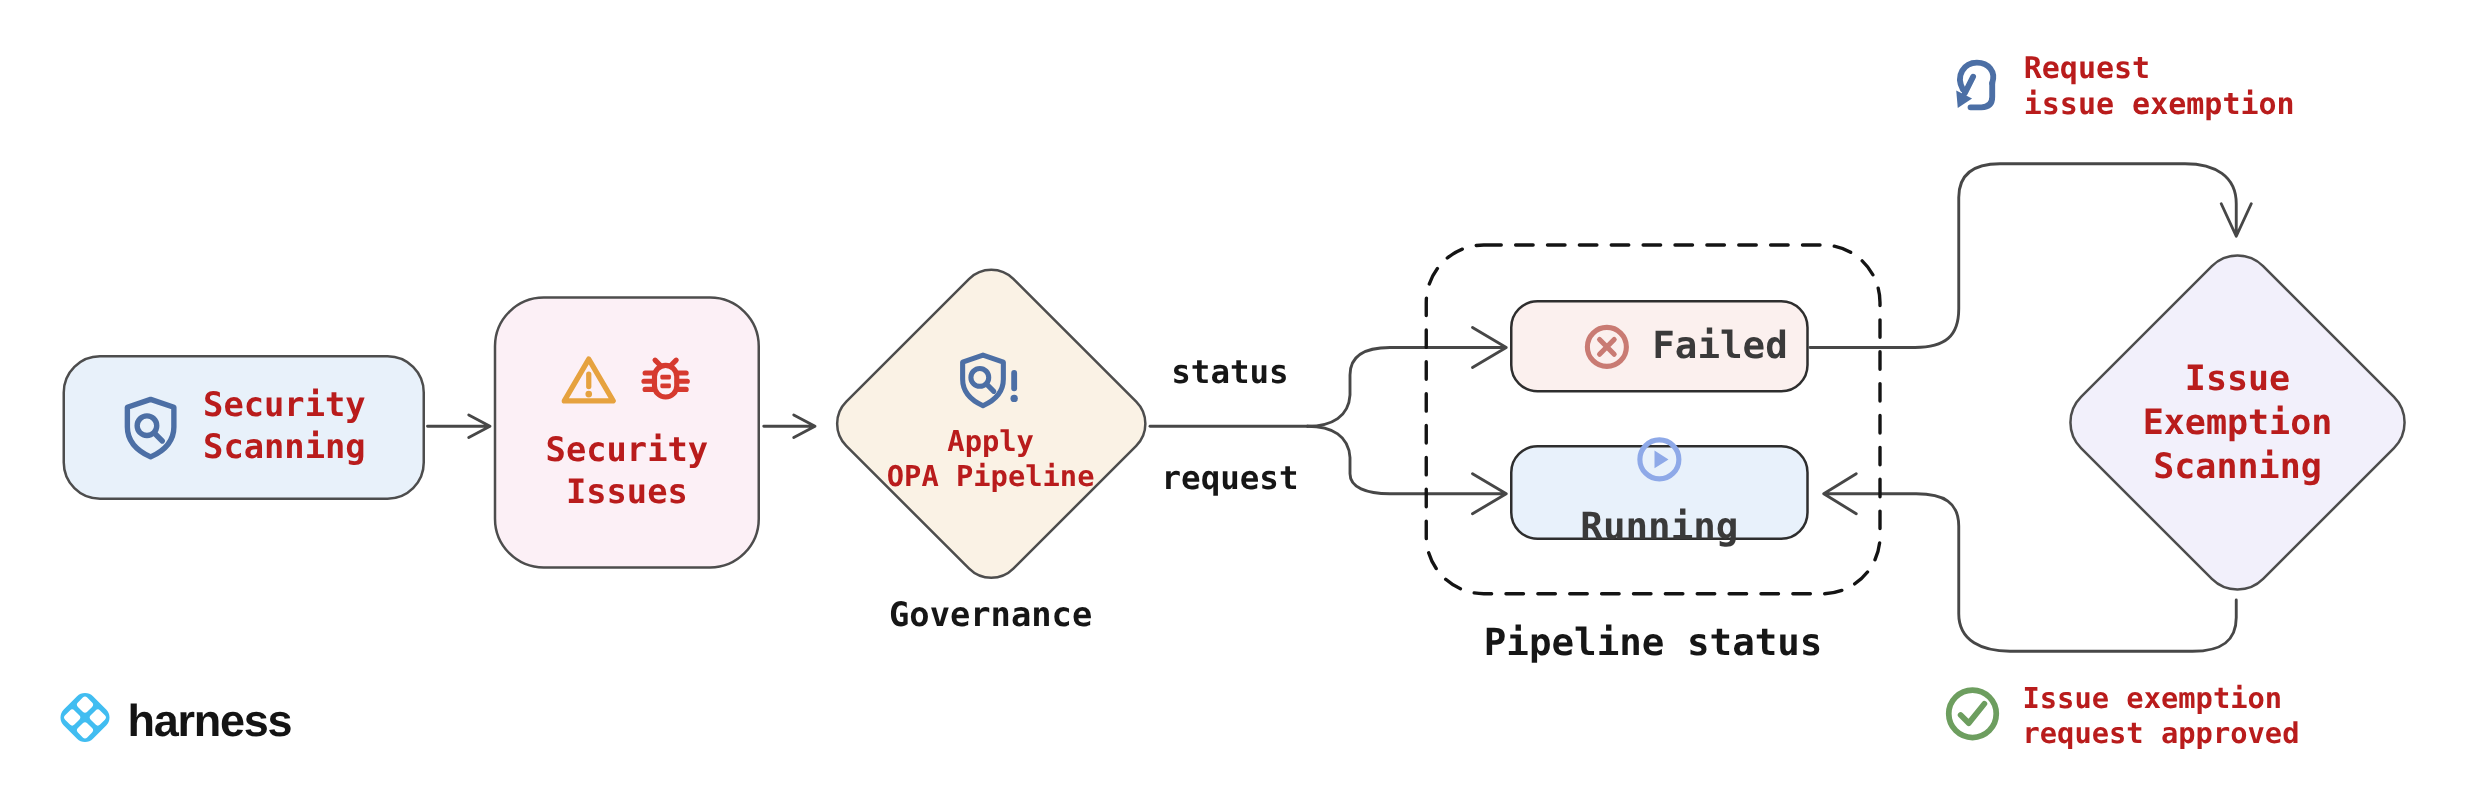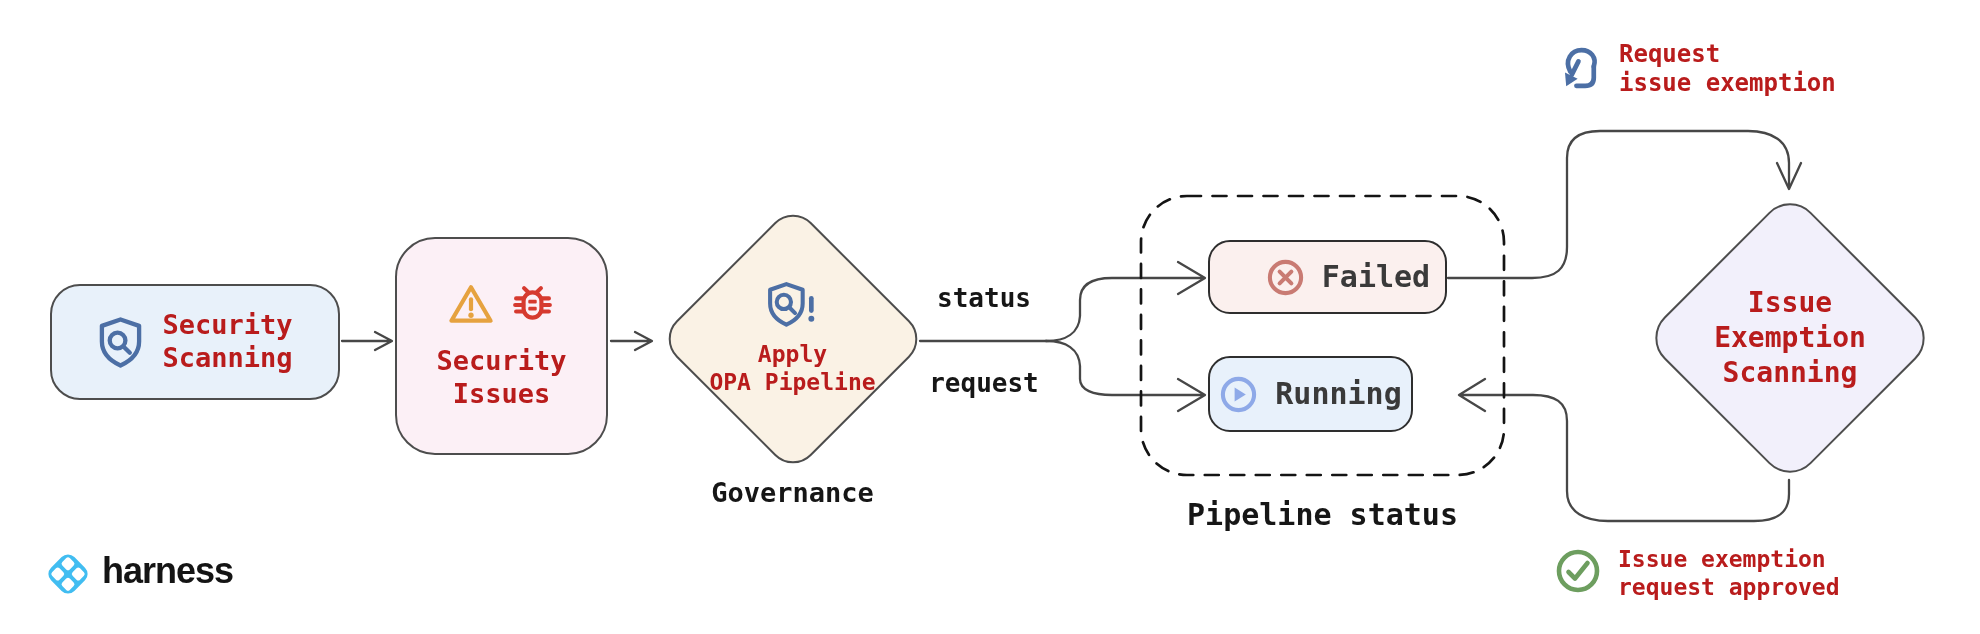--- a/index.html
+++ b/index.html
@@ -39,21 +39,21 @@
     font-weight:700;color:#161616;font-size:27px;
   }
   .edge-label{
     position:absolute;text-align:center;
     font-weight:700;color:#161616;font-size:26px;
   }
   .annotation{position:absolute;display:flex;align-items:flex-start;gap:16px;}
   .annotation .lbl{font-size:24px;line-height:1.22;}
   .status-node{border:2.8px solid #2e2e2e;border-radius:22px;gap:17px;}
   .status-node .lbl{font-size:30px;color:#3a3a3a;}
-  .brand{position:absolute;display:flex;align-items:flex-start;gap:10px;}
+  .brand{position:absolute;display:flex;align-items:flex-end;gap:10px;}
   .brand-text{
     font-family:"Liberation Sans",sans-serif;
     font-weight:700;font-size:36px;letter-spacing:-1px;color:#141414;
   }
 </style>
 </head>
 <body>
 
 <div class="stage">
 
@@ -130,21 +130,21 @@
   <div class="node status-node" style="left:1208px;top:240px;width:239px;height:74px;background:#fbf0ee;padding-left:41px;">
     <svg class="icon" width="39" height="39" viewBox="0 0 40 40">
       <g stroke="#c97b73" stroke-width="4.2" fill="none" stroke-linecap="round">
         <circle cx="20" cy="20" r="16"></circle>
         <path d="M14 14 L26 26 M26 14 L14 26"></path>
       </g>
     </svg>
     <div class="lbl">Failed</div>
   </div>
 
-  <div class="node status-node" style="left:1208px;top:356px;width:205px;height:76px;background:#e8f1fb;">
+  <div class="node status-node" style="left:1208px;top:356px;width:239px;height:76px;background:#e8f1fb;flex-direction:column;">
     <svg class="icon" width="39" height="39" viewBox="0 0 40 40">
       <circle cx="20" cy="20" r="16" stroke="#8ea9e8" stroke-width="4.2" fill="none"></circle>
       <polygon points="16,12.8 27.5,20 16,27.2" fill="#8ea9e8"></polygon>
     </svg>
     <div class="lbl">Running</div>
   </div>
 
   <div class="caption" style="left:1141px;top:497px;width:363px;font-size:30px;">Pipeline status</div>
 
   <div class="diamond-wrap" style="left:1633px;top:197px;width:314px;height:281px;">

